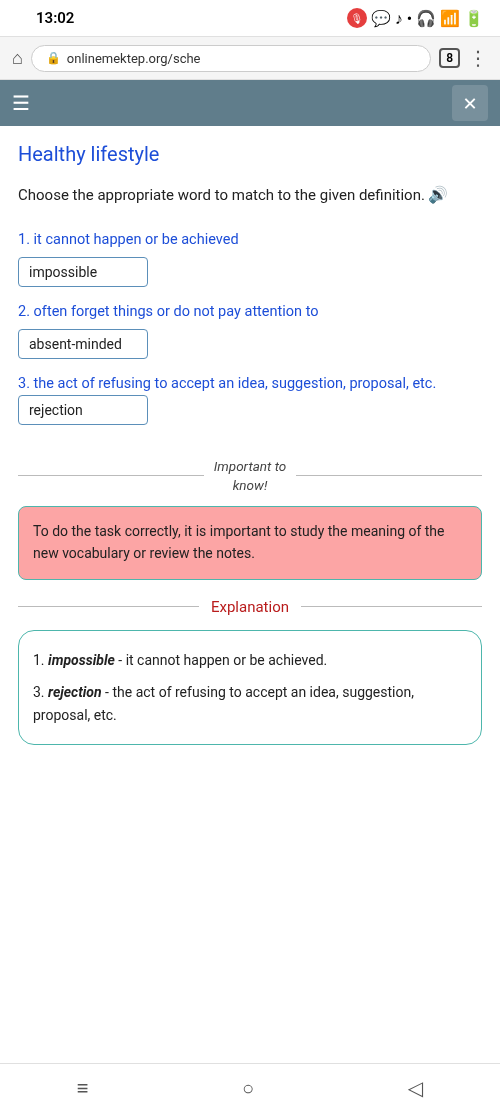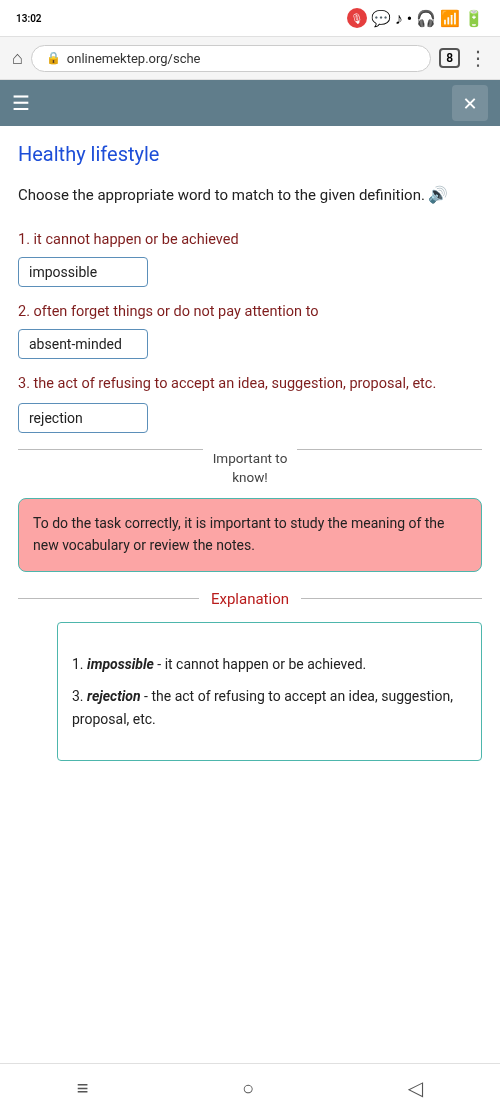--- a/index.html
+++ b/index.html
@@ -15,22 +15,23 @@
     
     .status-bar {
       display: flex;
       justify-content: space-between;
       align-items: center;
       padding: 6px 16px;
       background: #fff;
       height: 36px;
     }
     .status-time {
-      font-size: 10px;
+      font-size: 15px;
       font-weight: 600;
+      margin-left: 20px;
     }
     .mic-icon {
       background: #e53e3e;
       border-radius: 50%;
       width: 20px;
       height: 20px;
       display: flex;
       align-items: center;
       justify-content: center;
       color: white;
@@ -133,40 +134,39 @@
       cursor: pointer;
       color: #444;
     }
 
     .question-block {
       margin-bottom: 14px;
     }
 
     .question-text {
       font-size: 14.5px;
-      color: #7f1d1d;
+      color: #1d4ed8;
       margin-bottom: 6px;
       line-height: 1.5;
     }
 
     .answer-box {
       border: 1.5px solid #5b8fb9;
       border-radius: 4px;
       padding: 6px 10px;
       font-size: 14px;
       color: #222;
       display: inline-block;
       min-width: 130px;
       background: #fff;
     }
 
     .question3-row {
       display: flex;
       align-items: center;
-      gap: 8px;
       flex-wrap: wrap;
     }
 
     
     .info-box {
       border: 1.5px solid #4db6ac;
       border-radius: 8px;
       padding: 14px 14px;
       background: #fca5a5;
       font-size: 14px;
@@ -188,27 +188,26 @@
       height: 1px;
       background: #bbb;
     }
     .explanation-label {
       font-size: 15px;
       color: #b91c1c;
     }
 
     .explanation-box {
       border: 1.5px solid #4db6ac;
-      border-radius: 4px;
-      padding: 30px 14px;
+      border-radius: 16px;
+      padding: 18px 14px;
       background: #fff;
       font-size: 14px;
       color: #222;
       line-height: 1.6;
-      margin-left: 39px;
     }
     .explanation-box p {
       margin-bottom: 10px;
     }
     .explanation-box p:last-child {
       margin-bottom: 0;
     }
 
     
     .bottom-nav {
@@ -223,23 +222,24 @@
       justify-content: space-around;
     }
     .bottom-nav-icon {
       font-size: 20px;
       color: #555;
       cursor: pointer;
     }
 
     .important-section {
       display: flex;
-      align-items: flex-start;
-      margin: 16px 0 12px 0;
+      align-items: center;
+      margin: 32px 0 12px 0;
       gap: 0;
+      font-style: italic;
     }
     .imp-line {
       flex: 1;
       height: 1px;
       background: #bbb;
     }
     .imp-text {
       font-size: 13.5px;
       color: #444;
       text-align: center;

